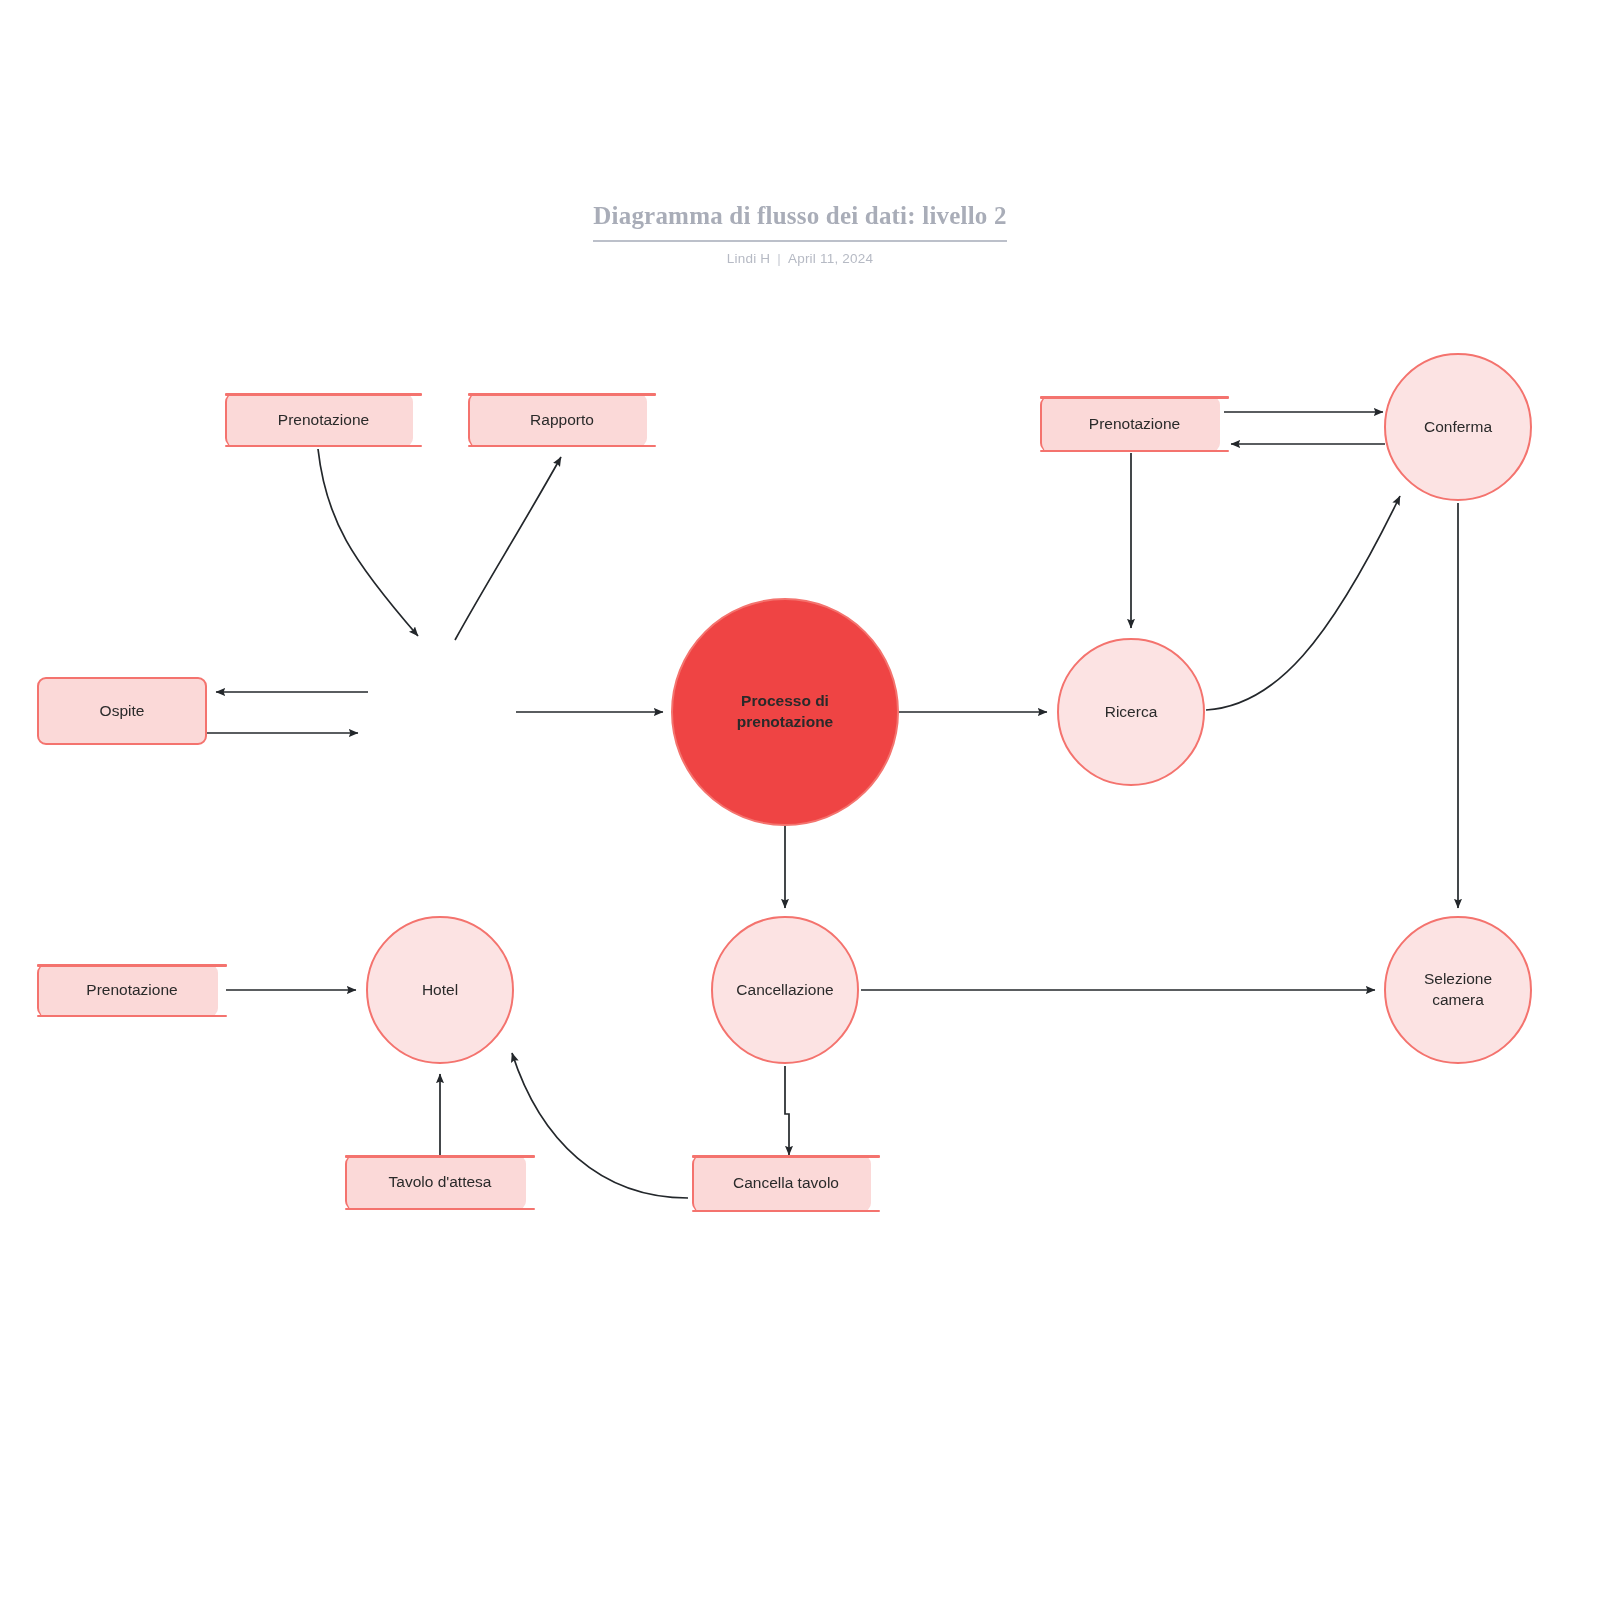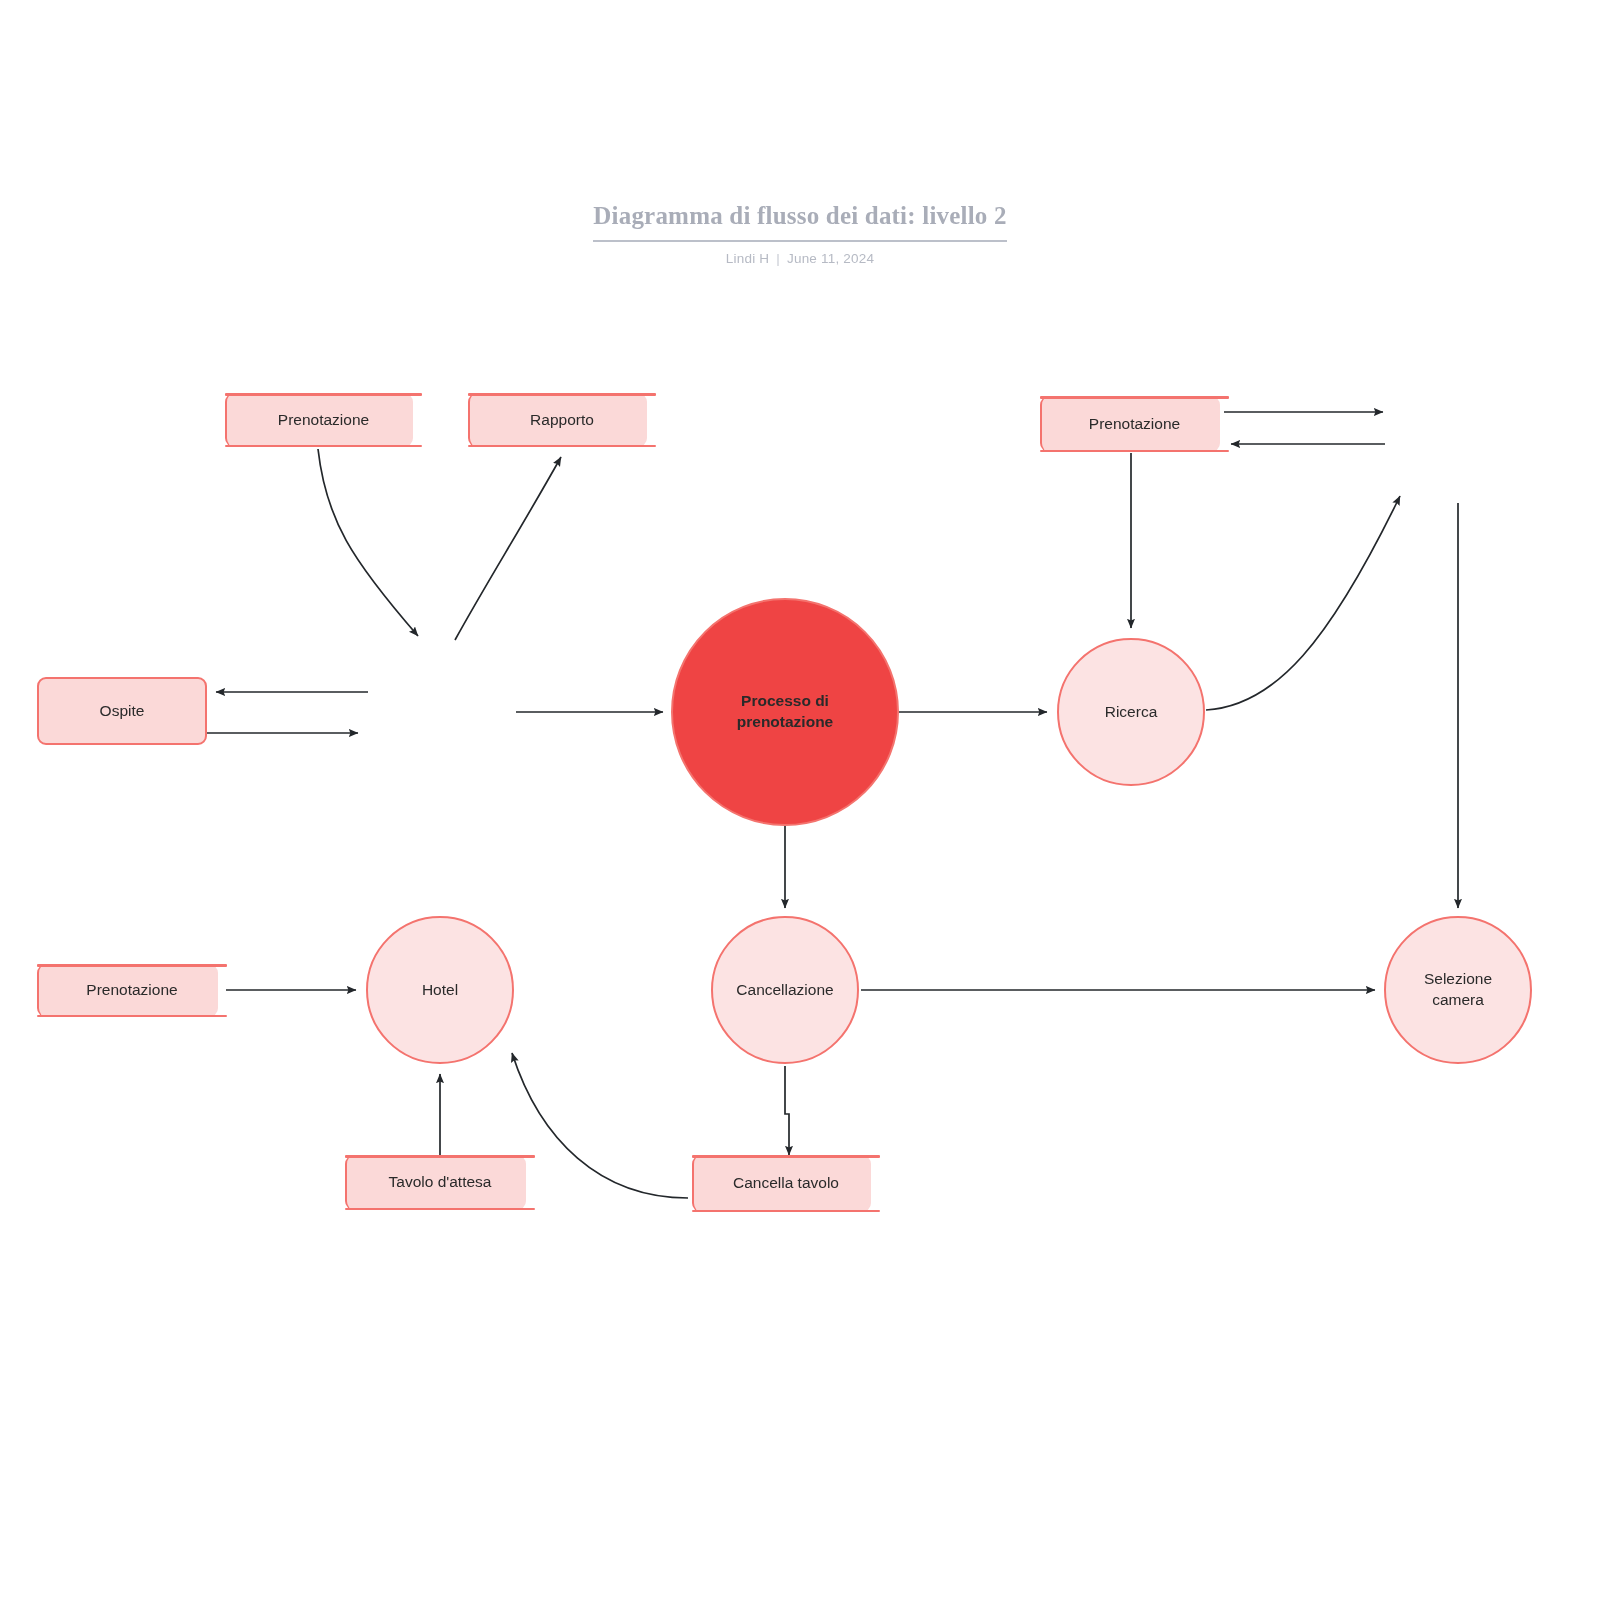--- a/index.html
+++ b/index.html
@@ -121,21 +121,21 @@
   }
 </style>
 </head>
 <body>
 
 <div id="canvas">
 
   <div id="header">
     <div id="title">Diagramma di flusso dei dati: livello 2</div>
     <div id="subtitle">
-      <span>Lindi H</span><span class="sep">|</span><span>June 11, 2024</span>
+      <span>Lindi H</span><span class="sep">|</span><span>April 11, 2024</span>
     </div>
   </div>
 
   <svg id="edges" viewBox="0 0 1600 1600">
     <defs>
       <marker id="ah" markerWidth="11" markerHeight="11" refX="9.2" refY="4.0" orient="auto" markerUnits="userSpaceOnUse">
         <path d="M0,0 L9.6,4.0 L0,8.0 L1.6,4.0 Z" fill="#23272b"></path>
       </marker>
     </defs>
 
@@ -222,20 +222,23 @@
 
 
   <div class="node proc primary" style="left:671px; top:598px; width:228px; height:228px;">
     <span style="max-width:130px;">Processo di prenotazione</span>
   </div>
 
   <div class="node proc" style="left:1057px; top:638px; width:148px; height:148px;">
     <span>Ricerca</span>
   </div>
 
+  <div class="node proc" style="left:1384px; top:353px; width:148px; height:148px;">
+    <span>Conferma</span>
+  </div>
 
   <div class="node proc" style="left:366px; top:916px; width:148px; height:148px;">
     <span>Hotel</span>
   </div>
 
   <div class="node proc" style="left:711px; top:916px; width:148px; height:148px;">
     <span>Cancellazione</span>
   </div>
 
   <div class="node proc" style="left:1384px; top:916px; width:148px; height:148px;">

